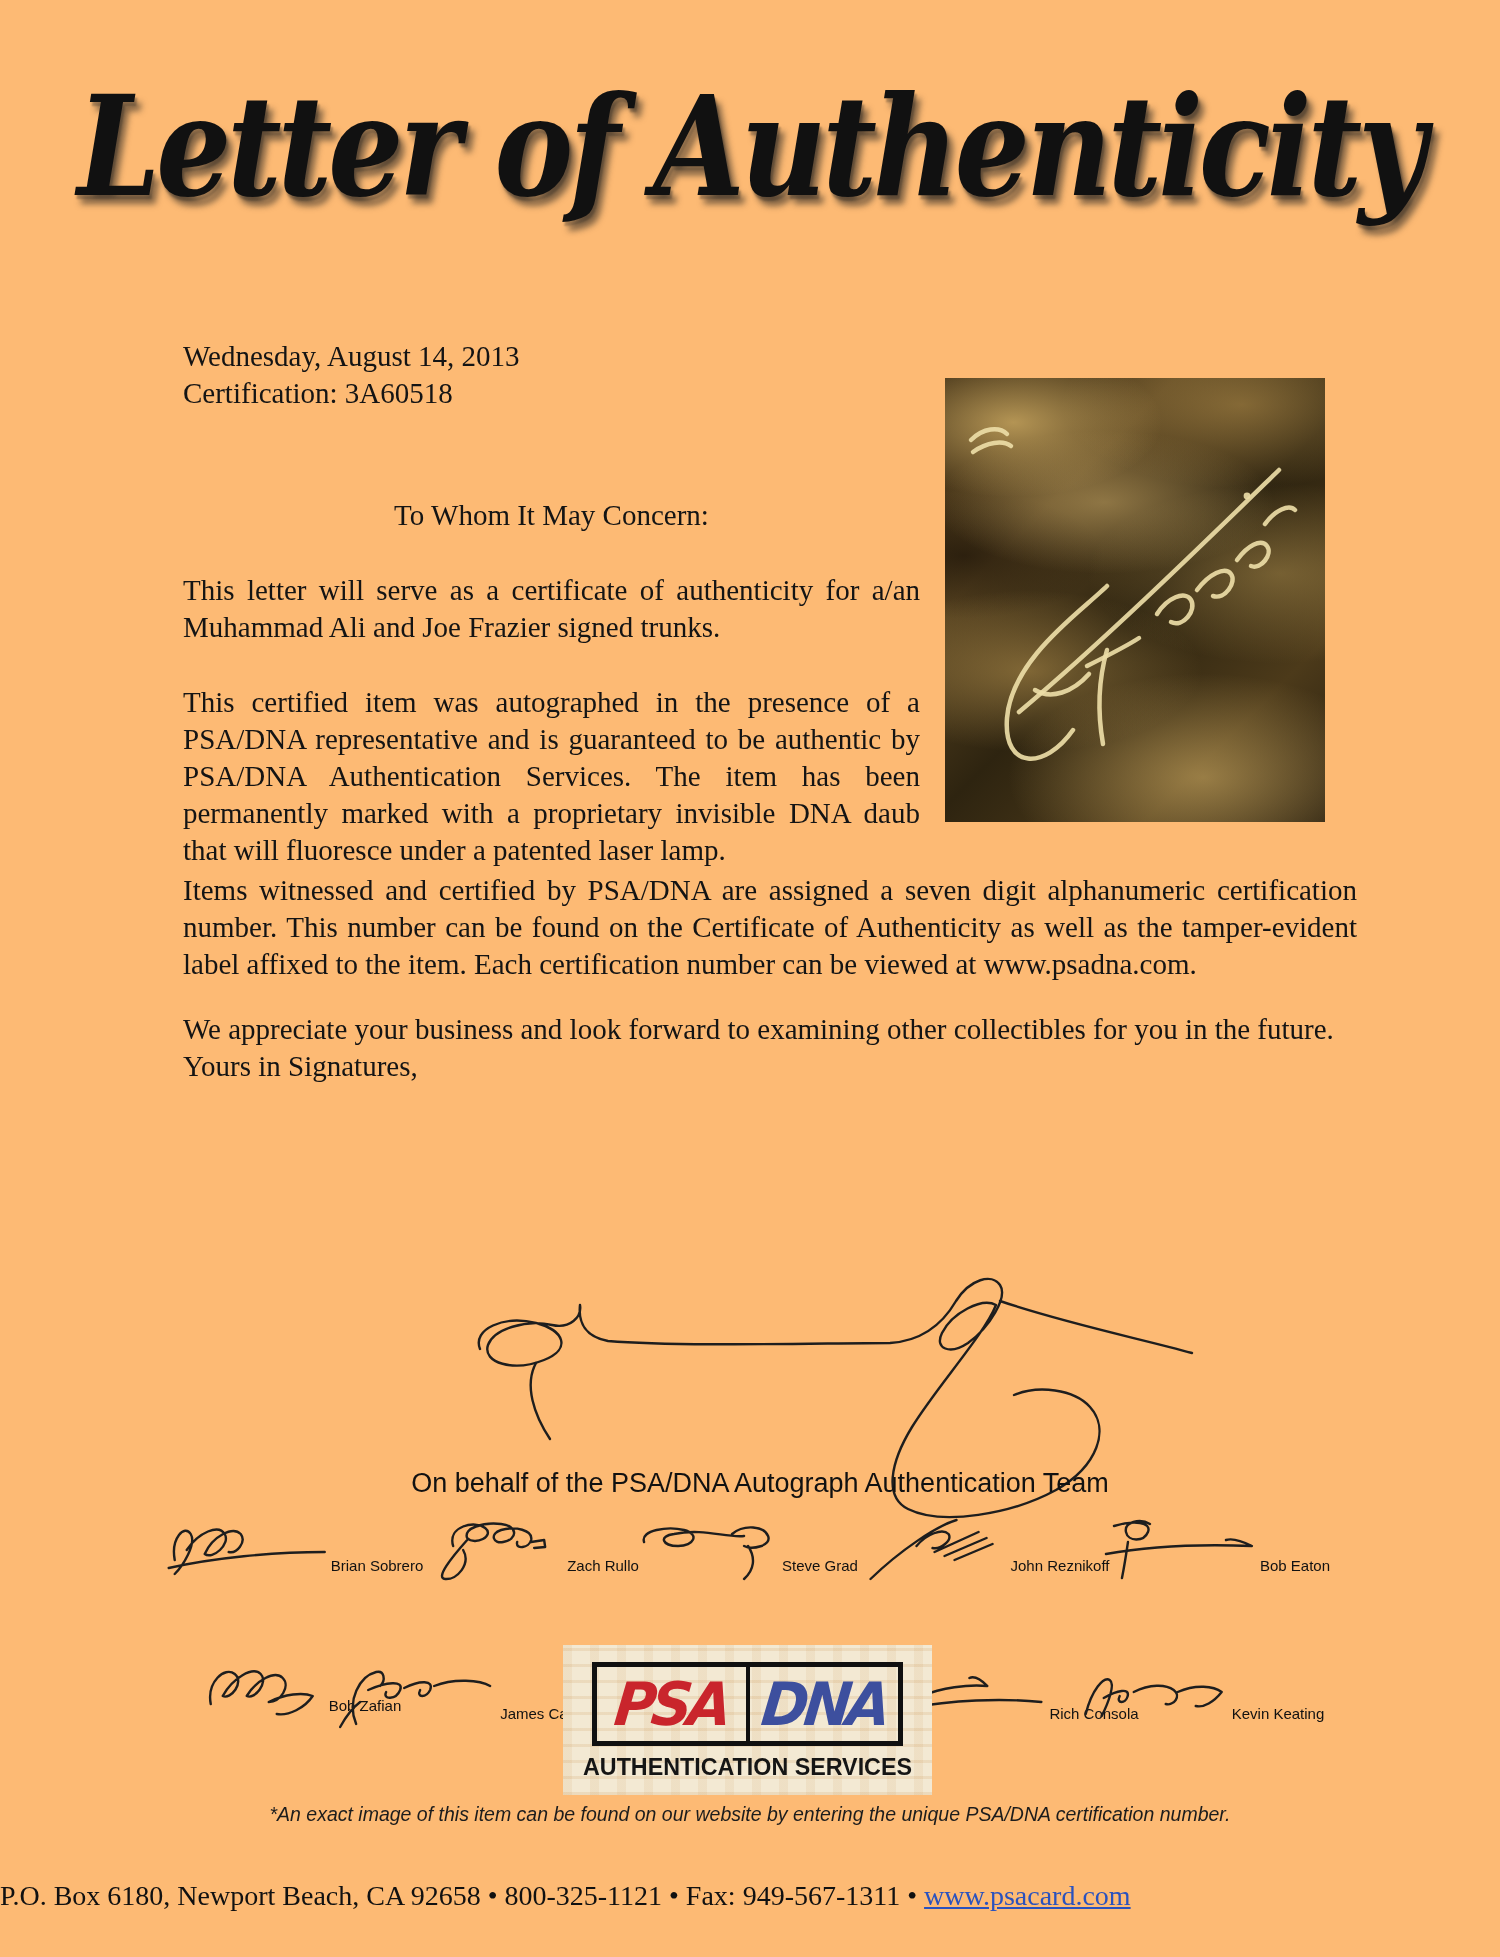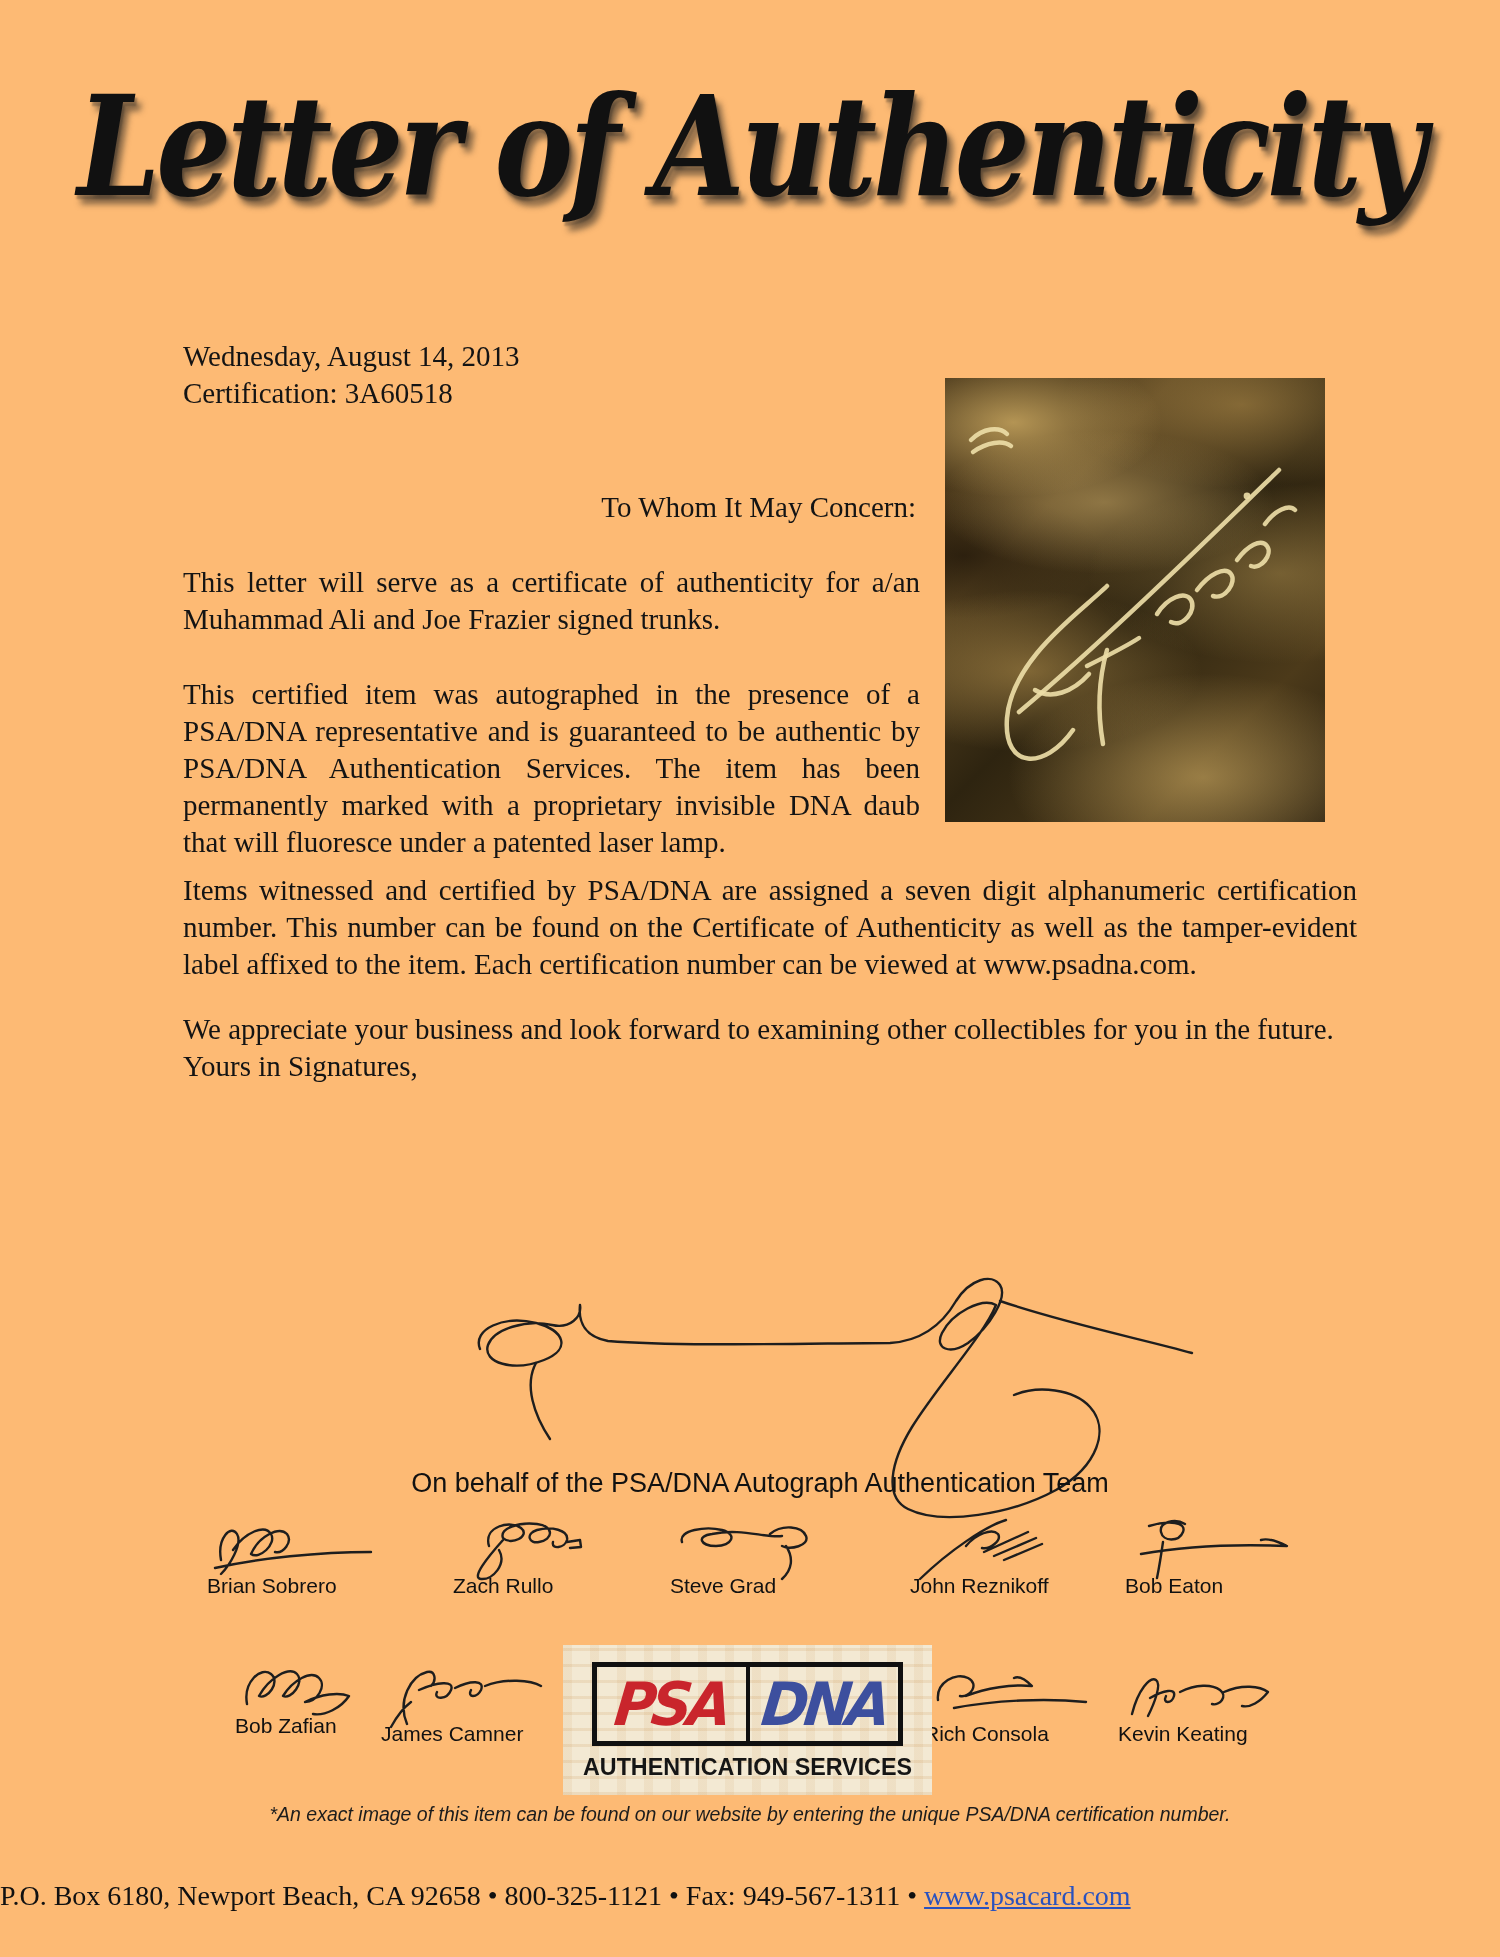--- a/index.html
+++ b/index.html
@@ -36,35 +36,35 @@
       radial-gradient(ellipse 320px 150px at 88% 44%, rgba(205,170,95,.40), transparent 60%),
       radial-gradient(ellipse 280px 130px at 22% 66%, rgba(198,160,86,.50), transparent 62%),
       radial-gradient(ellipse 300px 160px at 68% 90%, rgba(218,182,106,.55), transparent 65%),
       radial-gradient(ellipse 200px 90px at 5% 40%, rgba(20,12,4,.6), transparent 70%),
       linear-gradient(135deg,#3a2a12 0%,#564220 28%,#2e2410 52%,#4c3a1a 78%,#281e0e 100%);
   }
   .photo svg{position:absolute;top:0;left:0;overflow:visible;}
   
   .body-wrapped{position:absolute;top:485px;left:183px;width:737px;font-size:29px;line-height:37px;}
   .body-wrapped p{margin:38px 0 0 0;text-align:justify;}
-  .body-wrapped .salutation{margin:4px;text-align:right;}
+  .body-wrapped .salutation{margin:12px;text-align:center;}
   .body-full{position:absolute;top:872px;left:183px;width:1174px;font-size:29px;line-height:37px;}
   .body-full p{margin:0;text-align:justify;}
   .body-full .p4{margin-top:28px;}
   .body-full .closing{text-align:left;}
   
   .big-sig{position:absolute;top:1285px;left:440px;overflow:visible;}
   .behalf{
     position:absolute;top:1468px;left:0;width:100%;text-align:center;
     font-family:"Liberation Sans", sans-serif;font-size:27px;color:#111;
     transform:translateX(10px);
   }
   .signer{
-    position:absolute;display:flex;flex-direction:column;align-items:flex-start;
-    font-family:"Liberation Sans", sans-serif;font-size:21px;color:#111;
+    position:absolute;display:flex;flex-direction:row;align-items:flex-end;
+    font-family:"Liberation Sans", sans-serif;font-size:15px;color:#111;
     transform:translateX(-50%);
   }
   .signer svg{overflow:visible;margin-bottom:-6px;}
   
   .logo{
     position:absolute;top:1645px;left:563px;width:369px;height:150px;
     background-color:#f3e9d3;
     background-image:
       repeating-linear-gradient(0deg, rgba(198,140,70,.16) 0 3px, transparent 3px 16px),
       repeating-linear-gradient(90deg, rgba(198,140,70,.10) 0 9px, transparent 9px 27px);

